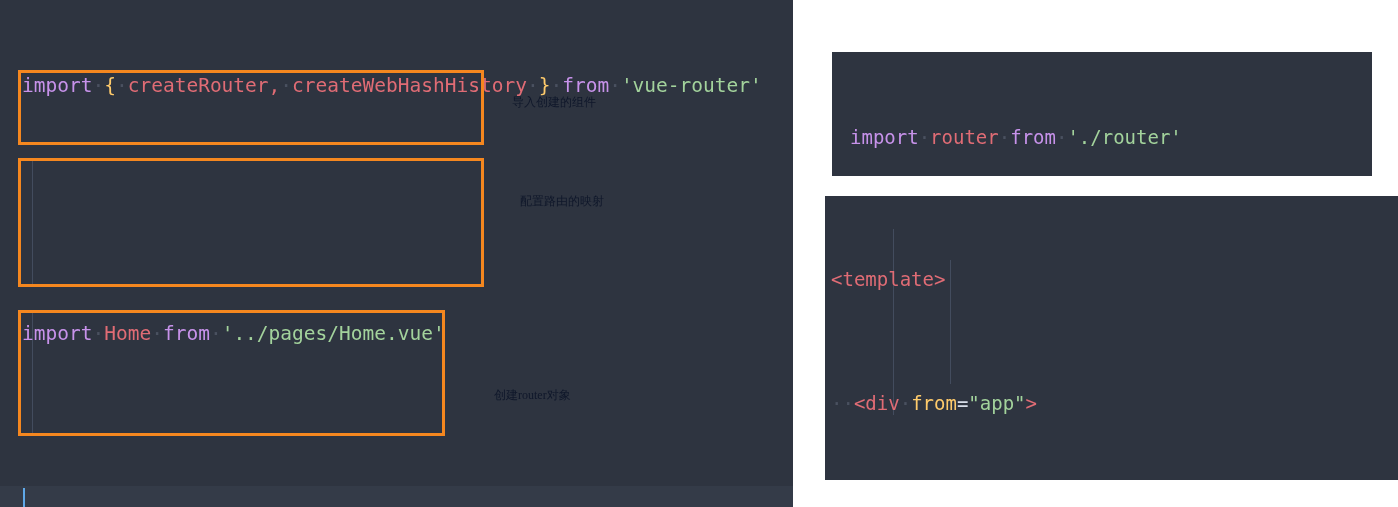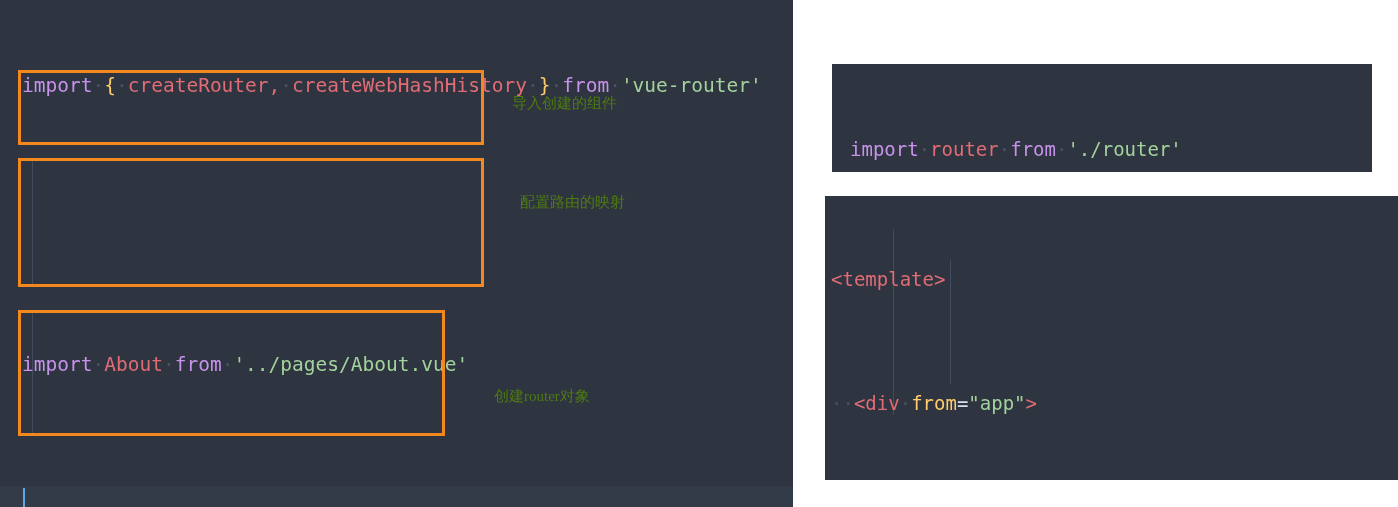--- a/index.html
+++ b/index.html
@@ -8,21 +8,21 @@
     font-family:"DejaVu Sans Mono","Liberation Mono",monospace;
   }
   .panel{
     position:absolute;
     background:#2e3440;
     box-sizing:border-box;
     overflow:hidden;
   }
   
   #panel-router{ left:0px; top:0px; width:793px; height:507px; }
-  #panel-main  { left:832px; top:64px;  width:540px; height:108px; }
+  #panel-main  { left:832px; top:52px;  width:540px; height:124px; }
   #panel-tmpl  { left:825px; top:196px; width:573px; height:284px; }
 
   .code{
     position:absolute;
     font-family:"DejaVu Sans Mono","Liberation Mono",monospace;
     white-space:pre;
     line-height:31px;
     font-size:19.5px;
     letter-spacing:0px;
   }
@@ -59,45 +59,45 @@
     border:3px solid #f5871f;
     box-sizing:border-box;
     pointer-events:none;
   }
   #obox-imports{ left:18px;  top:70px;  width:466px; height:75px; }
   #obox-routes { left:18px;  top:158px; width:466px; height:129px; }
   #obox-router { left:18px;  top:310px; width:427px; height:126px; }
 
   .note{
     position:absolute;
-    color:#4d7c0f;
+    color:#0f172a;
     font-family:"Liberation Sans","DejaVu Sans",sans-serif;
-    font-size:15px;
+    font-size:12px;
     white-space:nowrap;
   }
   .note .srf{ font-family:"Liberation Serif","DejaVu Serif",serif; }
   #note-1{ left:512px; top:94px; }
   #note-2{ left:520px; top:193px; }
   #note-3{ left:494px; top:355px;margin-top:32px; }
 </style>
 </head>
 <body>
 
 <div class="panel" id="panel-router">
 
   <div class="guide" style="left:32px;top:158px;height:129px;"></div>
   <div class="guide" style="left:32px;top:310px;height:126px;"></div>
 
   <div class="code">
     <span class="ln"><span class="kw">import</span><span class="dot">·</span><span class="brc">{</span><span class="dot">·</span><span class="id">createRouter</span><span class="id">,</span><span class="dot">·</span><span class="id">createWebHashHistory</span><span class="dot">·</span><span class="brc">}</span><span class="dot">·</span><span class="kw">from</span><span class="dot">·</span><span class="str">'vue-router'</span></span>
 
     <span class="ln"> </span>
 
+    <span class="ln"><span class="kw">import</span><span class="dot">·</span><span class="id">Home</span><span class="dot">·</span><span class="kw">from</span><span class="dot">·</span><span class="str">'../pages/Home.vue'</span></span>
 
-    <span class="ln"><span class="kw">import</span><span class="dot">·</span><span class="id">About</span><span class="dot">·</span><span class="kw">from</span><span class="dot">·</span><span class="str">'../pages/About.vue'</span></span>
 
     
 
     
 
     
 
     
 
     

